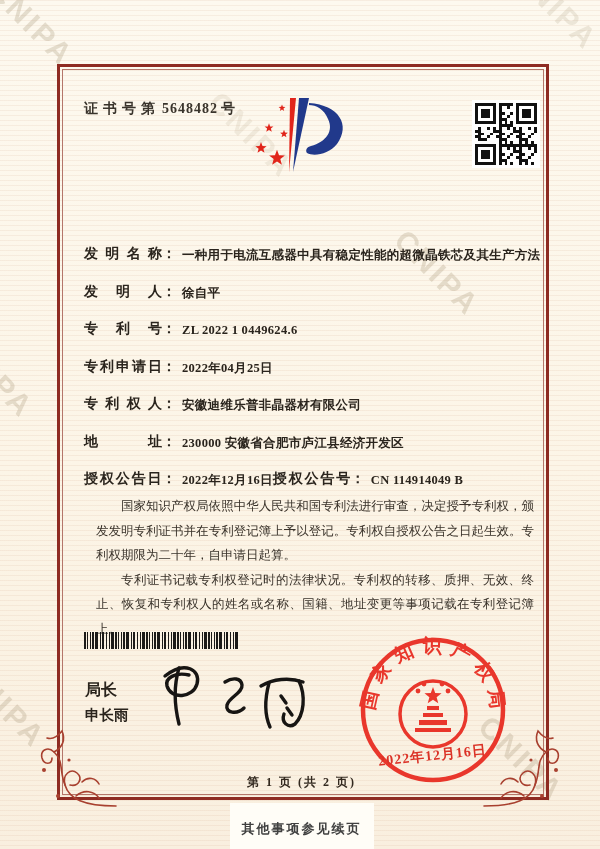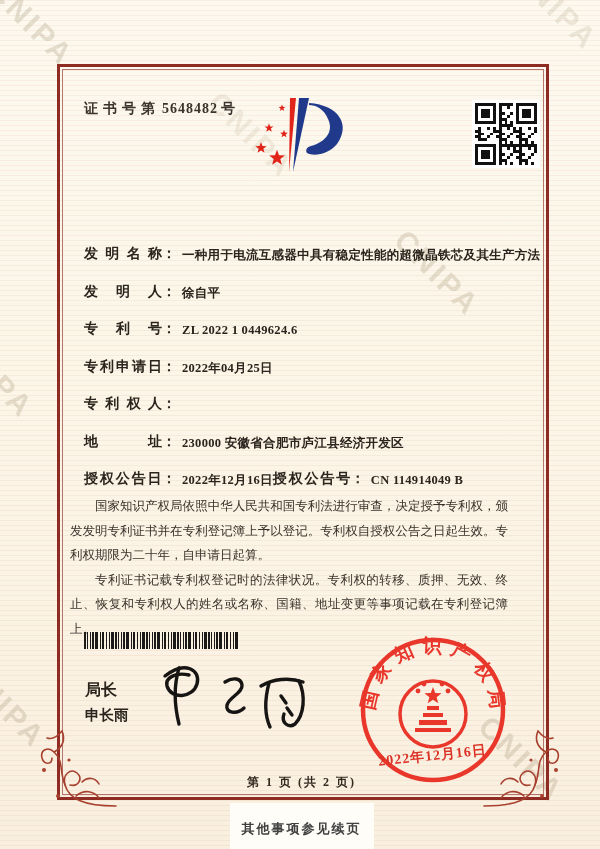--- a/index.html
+++ b/index.html
@@ -41,21 +41,21 @@
   .fields{position:absolute;left:84px;top:245px;z-index:2;}
   .frow{display:flex;align-items:flex-start;height:20px;margin-bottom:17.5px;
         font-weight:bold;color:#2a241d;white-space:nowrap;}
   .flabel{display:inline-block;width:78px;font-size:14px;text-align:justify;text-align-last:justify;}
   .fcolon{font-size:14px;margin-right:6px;}
   .fvalue{font-size:12.5px;line-height:20px;letter-spacing:0.3px;}
   .grant-row{display:flex;}
   .grant-item{display:flex;white-space:nowrap;font-weight:bold;color:#2a241d;}
   .grant-item .flabel2{font-size:14px;letter-spacing:0.5px;}
   
-  .body-text{position:absolute;left:70px;top:494px;width:438px;z-index:2;
+  .body-text{position:absolute;left:96px;top:494px;width:438px;z-index:2;
              font-size:12.5px;line-height:24.5px;color:#39322a;text-align:justify;}
   .body-text p{margin:0;text-indent:2em;font-weight:500;}
   
   .barcode{position:absolute;left:84px;top:632px;width:156px;height:17px;z-index:2;}
   .barcode svg{width:156px;height:17px;display:block;}
   
   .sig-title{position:absolute;left:85px;top:680px;font-size:16px;font-weight:bold;color:#2a241d;z-index:2;}
   .sig-name{position:absolute;left:85px;top:706px;font-size:14.5px;font-weight:bold;color:#2a241d;z-index:2;}
   .sig-script{position:absolute;left:145px;top:652px;width:180px;height:88px;z-index:2;}
   
@@ -286,20 +286,21 @@
       <span class="fvalue">ZL 2022 1 0449624.6</span>
     </div>
     <div class="frow">
       <span class="flabel">专利申请日</span>
         <span class="fcolon">：</span>
       <span class="fvalue">2022年04月25日</span>
     </div>
     <div class="frow">
       <span class="flabel">专利权人</span>
         <span class="fcolon">：</span>
+      <span class="fvalue">安徽迪维乐普非晶器材有限公司</span>
     </div>
     <div class="frow">
       <span class="flabel">地址</span>
         <span class="fcolon">：</span>
       <span class="fvalue">230000 安徽省合肥市庐江县经济开发区</span>
     </div>
     <div class="frow grant-row">
       <span class="grant-item">
         <span class="flabel flabel2">授权公告日</span>
           <span class="fcolon">：</span>

